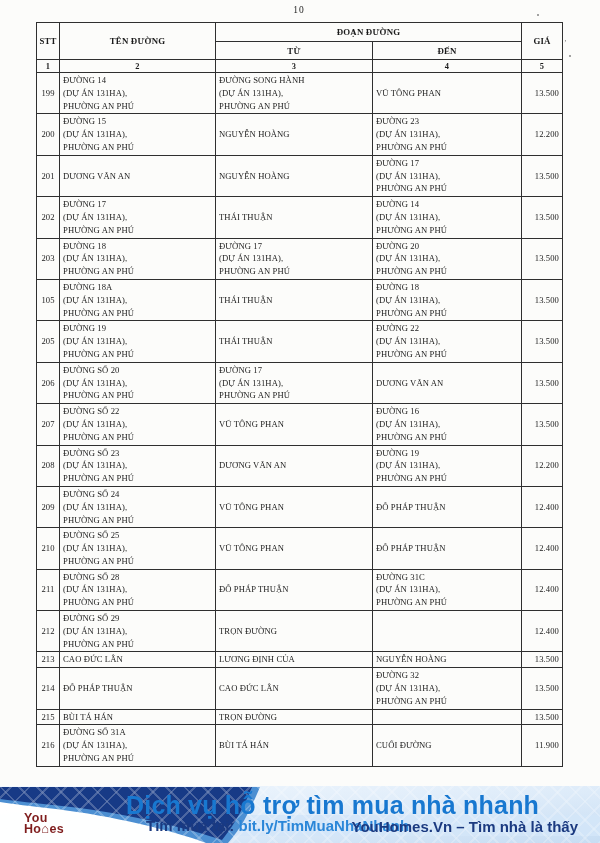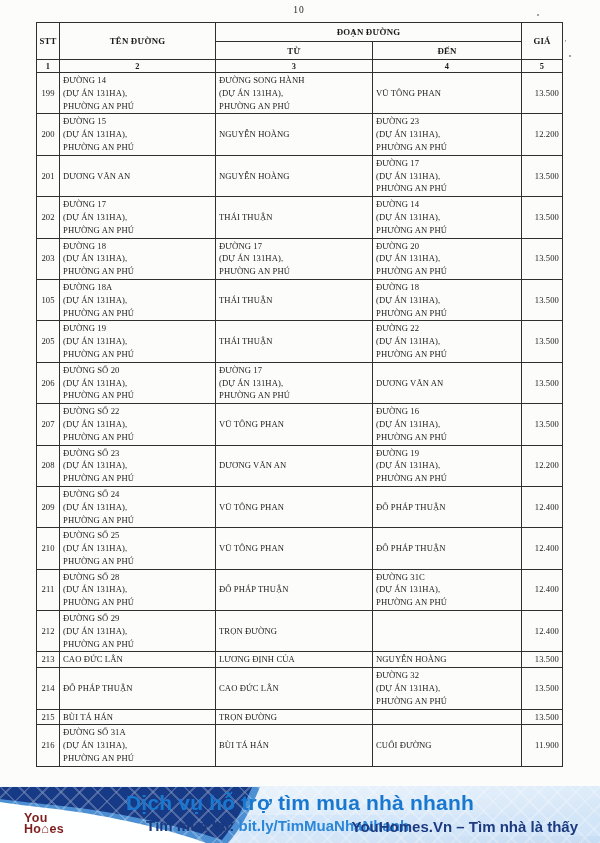--- a/index.html
+++ b/index.html
@@ -26,21 +26,21 @@
   .banner{position:absolute;left:0;top:786px;width:600px;height:57px;overflow:hidden;
     font-family:"Liberation Sans",sans-serif;}
   .banner svg{position:absolute;left:0;top:0;}
   .banner-pattern{position:absolute;left:0;top:0;width:600px;height:57px;opacity:.45;
     background:
       repeating-linear-gradient(45deg, rgba(255,255,255,.5) 0 2px, transparent 2px 13px),
       repeating-linear-gradient(-45deg, rgba(255,255,255,.5) 0 2px, transparent 2px 13px);}
   .logo{position:absolute;left:24px;top:27px;color:#7f1d1d;font-weight:bold;
     font-size:12.5px;line-height:10.5px;letter-spacing:.3px;}
   .logo .house{font-size:13px;}
-  .banner-title{position:absolute;left:126px;top:5px;font-weight:bold;font-size:21px;
+  .banner-title{position:absolute;left:126px;top:5px;font-weight:bold;font-size:25px;
     color:#1878d0;letter-spacing:.2px;}
   .banner-cta{position:absolute;left:146px;top:31px;font-size:15px;font-weight:bold;color:#1b3a80;}
   .banner-cta .link{color:#2a86d8;}
   .banner-tagline{position:absolute;right:22px;top:32px;font-size:15px;font-weight:bold;color:#1b3a80;}
 </style>
 </head>
 <body>
 
 <div class="page">
 

